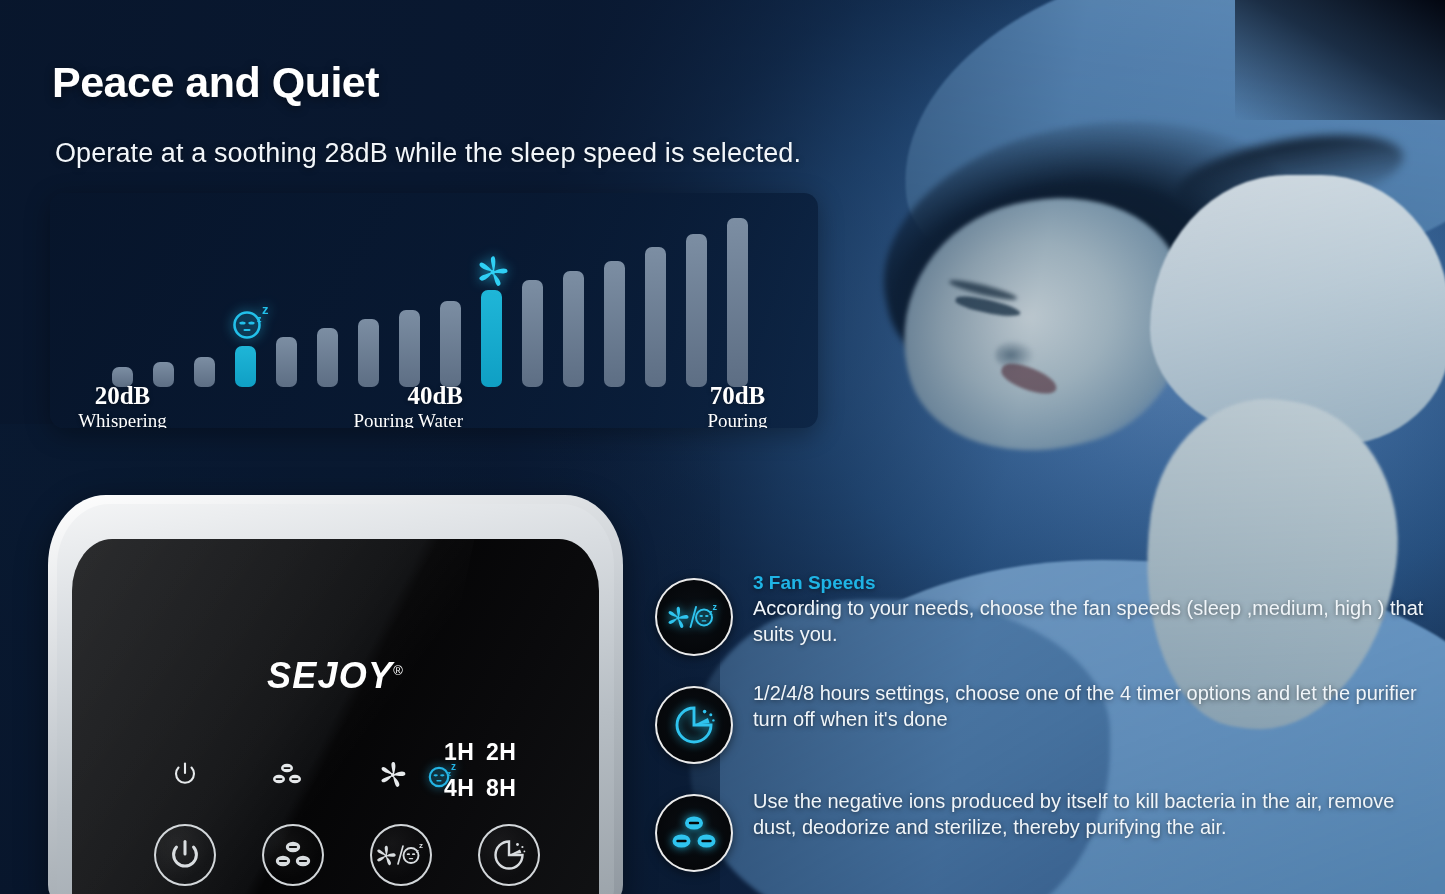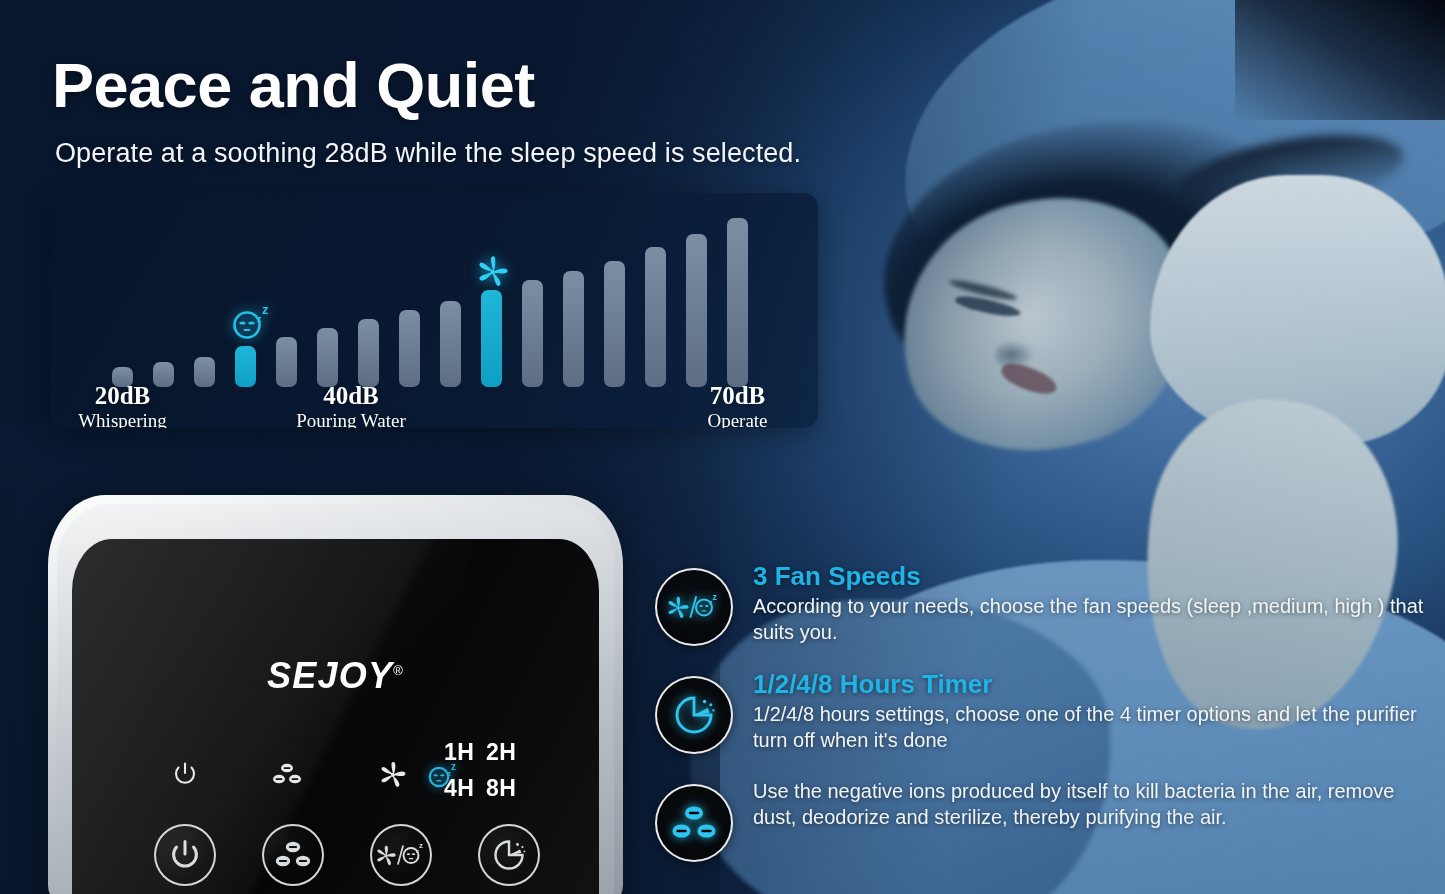--- a/index.html
+++ b/index.html
@@ -88,22 +88,22 @@
     position: absolute; inset: 0;
     background: linear-gradient(100deg, rgba(8,22,44,.97) 0%, rgba(9,24,48,.93) 36%, rgba(12,34,64,.42) 54%, rgba(14,40,74,.10) 68%, rgba(14,40,74,0) 100%);
   }
   .bg-bottomleft-veil {
     position: absolute; left: 0; bottom: 0; width: 720px; height: 470px;
     background: linear-gradient(30deg, rgba(8,22,44,.95) 0%, rgba(9,26,50,.72) 50%, rgba(10,30,58,0) 100%);
   }
 
   
   .title {
-    position: absolute; left: 52px; top: 54px;
-    font-size: 63px; font-weight: 700; color: #ffffff;
+    position: absolute; left: 52px; top: 61px;
+    font-size: 43px; font-weight: 700; color: #ffffff;
     letter-spacing: -0.5px; line-height: 1;
     text-shadow: 0 2px 10px rgba(0,0,0,.45);
     text-align: center;
   }
   .subtitle {
     position: absolute; left: 55px; top: 138px;
     font-size: 27px; font-weight: 400; color: #f2f6fa;
     letter-spacing: .1px;
     text-shadow: 0 1px 6px rgba(0,0,0,.45);
   }
@@ -201,22 +201,22 @@
   .f-icon {
     position: absolute; left: 0; top: 6px; width: 78px; height: 78px;
     border-radius: 50%;
     background: radial-gradient(circle at 50% 45%, #0b0f14 0%, #05070a 70%, #010203 100%);
     border: 2.4px solid rgba(255,255,255,.92);
     display: flex; align-items: center; justify-content: center;
     box-shadow: 0 2px 10px rgba(0,0,0,.5);
   }
   .f-icon svg { display: block; filter: drop-shadow(0 0 5px rgba(34,190,230,.9)); }
   .f-title {
-    font-size: 26px; font-weight: 700; color: #1fb4e5; line-height: 1.12;
-    margin-top: 2px; text-shadow: 0 1px 5px rgba(0,0,0,.5);
+    font-size: 19px; font-weight: 700; color: #1fb4e5; line-height: 1.12;
+    margin-top: 12px; text-shadow: 0 1px 5px rgba(0,0,0,.5);
   }
   .f-desc {
     font-size: 20px; font-weight: 400; color: #f0f5f9; line-height: 1.3;
     margin-top: 2px; text-shadow: 0 1px 5px rgba(0,0,0,.55);
   }
   .feature.f1 { margin-bottom: 8px; }
   .feature.f2 { margin-bottom: 8px; }
 </style>
 </head>
 <body>
@@ -287,27 +287,27 @@
         </g>
       </svg>
     </div>
   </div>
 
   <div class="labels" id="chart-labels">
       <div class="lbl" style="left: -7.5px; width: 160px;">
         <div class="db">20dB</div>
         <div class="nm">Whispering</div>
       </div>
-      <div class="lbl" style="left: 221px; width: 160px;">
+      <div class="lbl" style="left: 253px; width: 160px; text-align: right;">
         <div class="db">40dB</div>
         <div class="nm">Pouring Water</div>
       </div>
       <div class="lbl" style="left: 607.5px; width: 160px;">
         <div class="db">70dB</div>
-        <div class="nm">Operate</div>
+        <div class="nm">Pouring</div>
       </div>
     </div>
 </div>
 
 <div class="device">
   <div class="device-shell"></div>
   <div class="device-shell-inner"></div>
   <div class="device-face">
     <div class="gloss"></div>
 
@@ -441,21 +441,20 @@
   <div class="feature f2">
     <div class="f-icon">
       <svg width="46" height="46" viewBox="0 0 46 46">
         <path d="M23 23 L23 6 A17 17 0 1 0 40 23 Z" fill="none" stroke="#2fc4ef" stroke-width="2.9"></path>
         <path d="M23 23 L36.8 16 A15.5 15.5 0 0 1 38.5 21 Z" fill="#2fc4ef"></path>
         <circle cx="33.6" cy="9.6" r="1.8" fill="#2fc4ef"></circle>
         <circle cx="39.8" cy="12.8" r="1.5" fill="#2fc4ef"></circle>
         <circle cx="42.4" cy="18.4" r="1.2" fill="#2fc4ef"></circle>
       </svg>
     </div>
-    <div class="f-title">1/2/4/8 Hours Timer</div>
     <div class="f-desc">1/2/4/8 hours settings, choose one of the 4 timer options and let the purifier turn off when it's done</div>
   </div>
 
   <div class="feature f3">
     <div class="f-icon">
       <svg width="48" height="44" viewBox="0 0 48 44">
         <g fill="#2fc4ef">
           <ellipse cx="24" cy="12" rx="9" ry="6.6"></ellipse>
             <rect x="18.8" y="10.7" width="10.4" height="2.6" rx="1.3" fill="#050708"></rect>
           <ellipse cx="11.5" cy="30" rx="9" ry="6.6"></ellipse>

